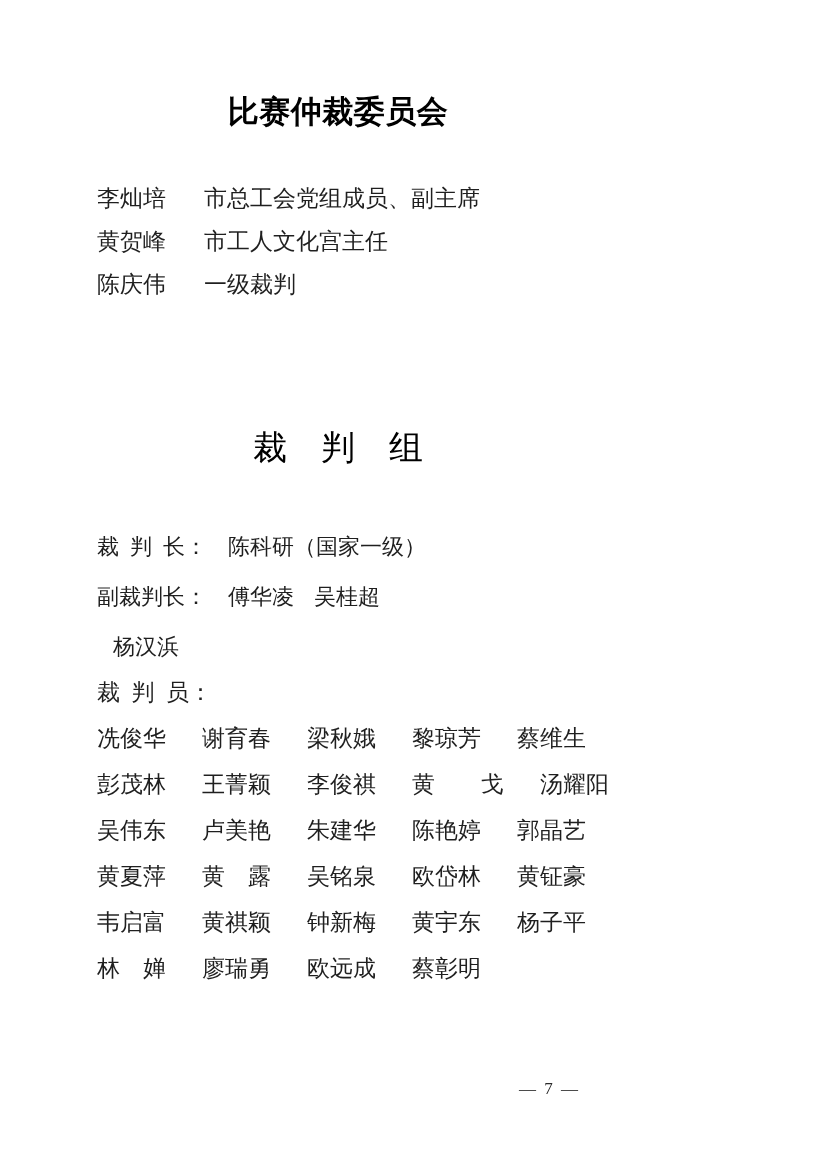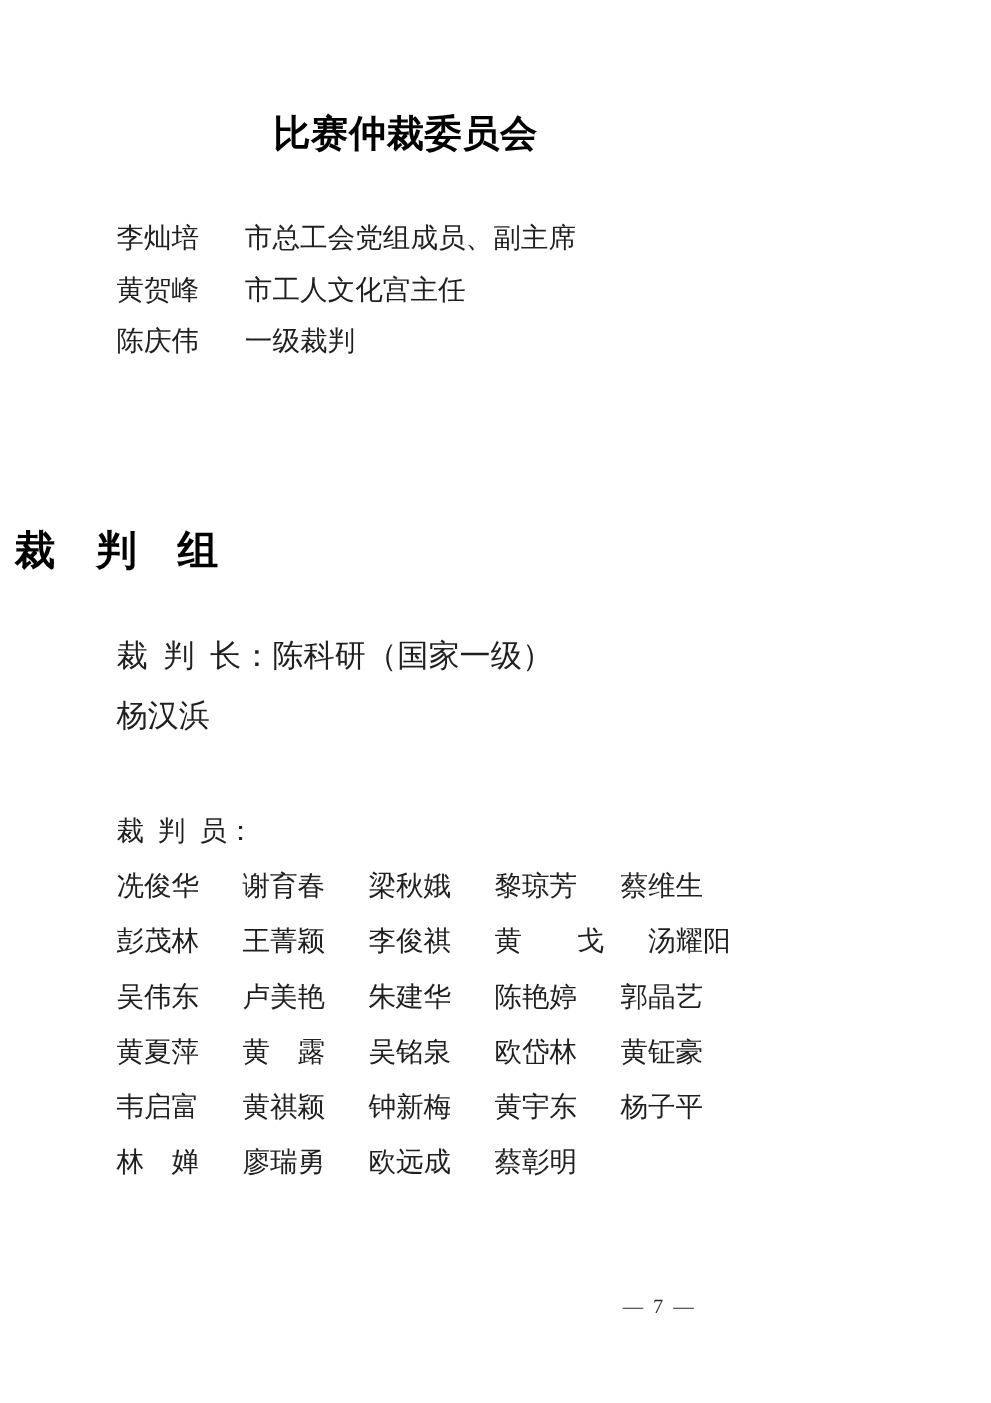--- a/index.html
+++ b/index.html
@@ -39,46 +39,48 @@
   .member-line {
     display: flex;
     gap: 38px;
     white-space: pre;
   }
   .title2 {
     position: absolute;
     top: 428px;
     left: 0;
     width: 100%;
-    margin: 12px;
+    margin: 0;
+    text-align: center;
     font-size: 34px;
     line-height: 40px;
-    font-weight: bold;
+    font-weight: normal;
     color: #000000;
   }
   .roles {
     position: absolute;
     left: 97px;
     top: 522px;
-    font-size: 26px;
+    font-size: 22px;
     line-height: 50px;
   }
   .role-line {
     display: flex;
     white-space: pre;
   }
   .role-label {
     display: inline-block;
     min-width: 115px;
     white-space: pre;
   }
   .role-names {
     display: flex;
     gap: 20px;
     white-space: pre;
+    margin-left: 16px;
   }
   .referees {
     position: absolute;
     left: 97px;
     top: 670px;
     font-size: 23px;
     line-height: 46px;
   }
   .ref-line {
     display: flex;
@@ -129,20 +131,27 @@
   <h2 class="title2">裁　判　组</h2>
 
   <div class="roles">
     <div class="role-line">
       <span class="role-label">裁 判 长：</span>
       <span class="role-names">
         <span>陈科研（国家一级）</span>
       </span>
     </div>
     <div class="role-line">
+      <span class="role-label">副裁判长：</span>
+      <span class="role-names">
+        <span>傅华凌</span>
+        <span>吴桂超</span>
+      </span>
+    </div>
+    <div class="role-line">
       <span class="role-names">
         <span>杨汉浜</span>
       </span>
     </div>
   </div>
 
   <div class="referees">
     <div class="ref-line">
       <span class="role-label">裁 判 员：</span>
       <div class="names-row">

